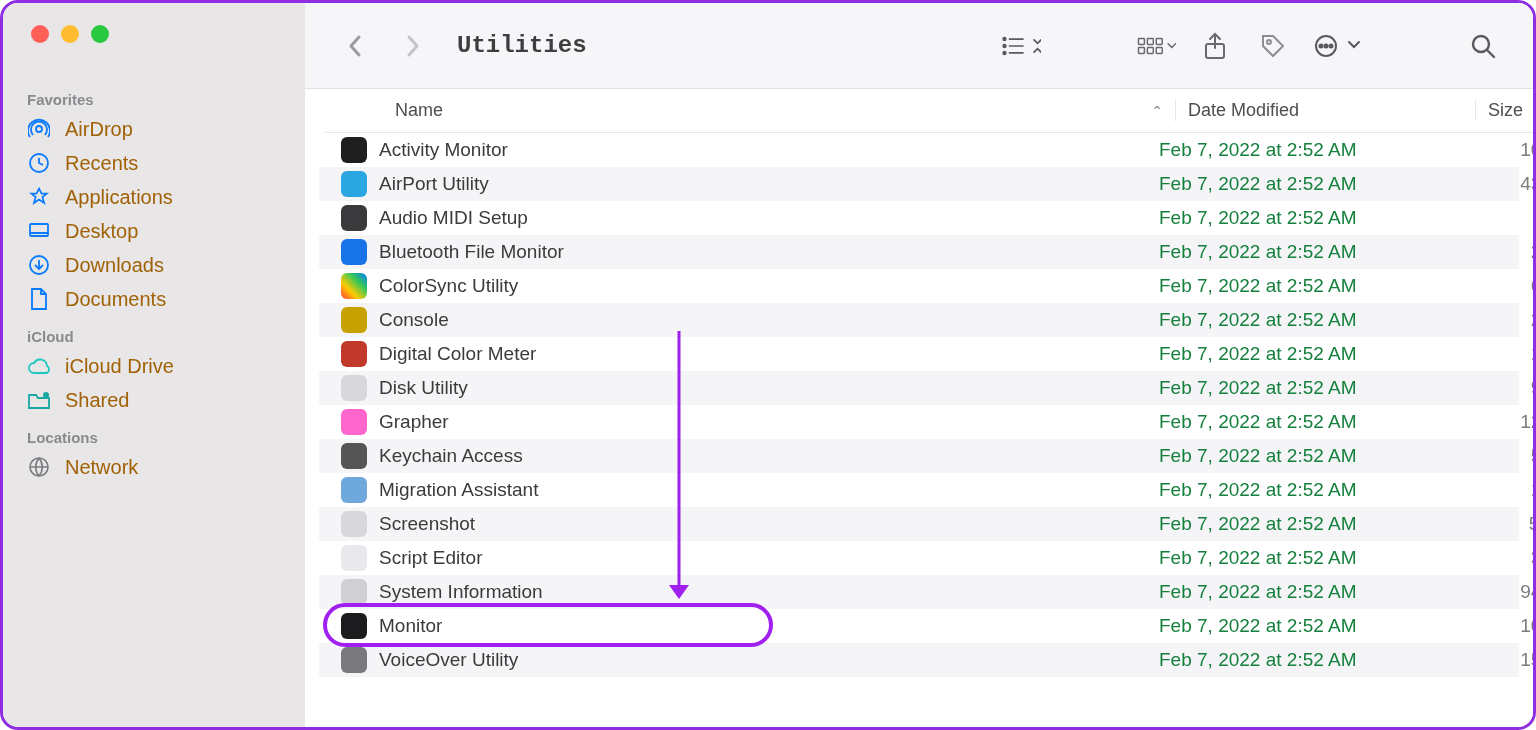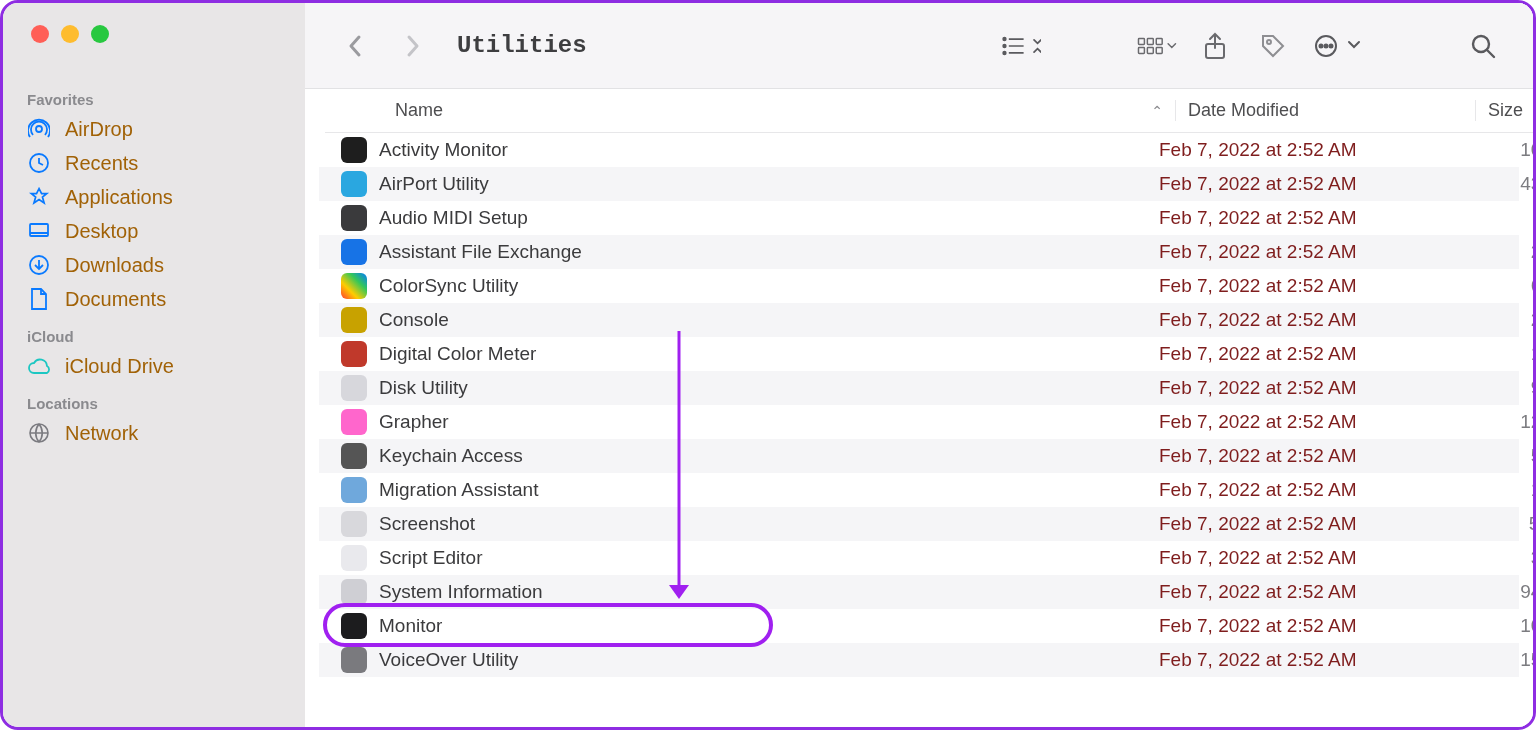--- a/index.html
+++ b/index.html
@@ -39,21 +39,21 @@
   }
   .col-name { flex:0 0 850px; padding-left:70px; display:flex; align-items:center; gap:8px;}
   .col-date { flex:0 0 300px; padding-left:12px; border-left:1px solid #e7e7e9;}
   .col-size { flex:0 0 160px; padding-left:12px; border-left:1px solid #e7e7e9; text-align:left;}
   .sort-caret{font-size:14px;color:#8a8a8e;margin-left:auto;margin-right:12px}
   .rows { flex:1; overflow:hidden; position:relative; padding:0 14px;}
   .row { display:flex; align-items:center; height:34px; font-size:19px; color:#3b3b3d; padding-left:8px;}
   .row:nth-child(odd){background:#fff}
   .row:nth-child(even){background:#f5f5f7}
   .row .cell-name{flex:0 0 828px; display:flex; align-items:center; gap:12px; padding-left:14px;}
-  .row .cell-date{flex:0 0 300px; color:#7f1d1d; padding-left:4px;}
+  .row .cell-date{flex:0 0 300px; color:#15803d; padding-left:4px;}
   .row .cell-size{flex:0 0 160px; color:#7c7c80; text-align:right; padding-right:24px;}
   .appico{width:26px;height:26px;border-radius:6px;flex-shrink:0;display:flex;align-items:center;justify-content:center;font-size:13px;color:#fff;}
   .highlight-ring {
     position:absolute; border:4px solid #a020f0; border-radius:22px;
     pointer-events:none;
   }
   .arrow-svg{position:absolute;pointer-events:none;}
   svg{display:block}
 </style>
 </head>
@@ -123,20 +123,29 @@
         </div>
         <div class="section-label">iCloud</div>
         <div class="side-item ">
           <span class="ic">
             <svg width="24" height="18" viewBox="0 0 24 18" stroke="#1cc7c2" stroke-width="1.8" fill="none">
               <path d="M7 16a5 5 0 010-10 7 7 0 0113 3 4 4 0 010 7z"></path>
             </svg>
           </span>
           <span>iCloud Drive</span>
         </div>
+        <div class="side-item shared">
+          <span class="ic">
+            <svg width="24" height="20" viewBox="0 0 24 20" stroke="#1aa8a3" stroke-width="1.8" fill="none">
+              <path d="M2 5h7l2 3h11v10H2z"></path>
+              <circle cx="19" cy="5" r="3" fill="#1aa8a3" stroke="none"></circle>
+            </svg>
+          </span>
+          <span>Shared</span>
+        </div>
         <div class="section-label">Locations</div>
         <div class="side-item net">
           <span class="ic">
             <svg width="22" height="22" viewBox="0 0 22 22" stroke="#7b7b80" stroke-width="1.6" fill="none">
               <circle cx="11" cy="11" r="9"></circle>
               <path d="M2 11h18M11 2a14 14 0 010 18M11 2a14 14 0 000 18"></path>
             </svg>
           </span>
           <span>Network</span>
         </div>
@@ -241,21 +250,21 @@
           <div class="cell-name">
             <span class="appico" style="background:#3a3a3c"></span>
             <span>Audio MIDI Setup</span>
           </div>
           <div class="cell-date">Feb 7, 2022 at 2:52 AM</div>
           <div class="cell-size">10 MB</div>
         </div>
         <div class="row">
           <div class="cell-name">
             <span class="appico" style="background:#1773e6"></span>
-            <span>Assistant File Exchange</span>
+            <span>Bluetooth File Monitor</span>
           </div>
           <div class="cell-date">Feb 7, 2022 at 2:52 AM</div>
           <div class="cell-size">2.2 MB</div>
         </div>
         <div class="row">
           <div class="cell-name">
             <span class="appico" style="background:linear-gradient(45deg,#ff3b30,#ffcc00,#34c759,#007aff)"></span>
             <span>ColorSync Utility</span>
           </div>
           <div class="cell-date">Feb 7, 2022 at 2:52 AM</div>

